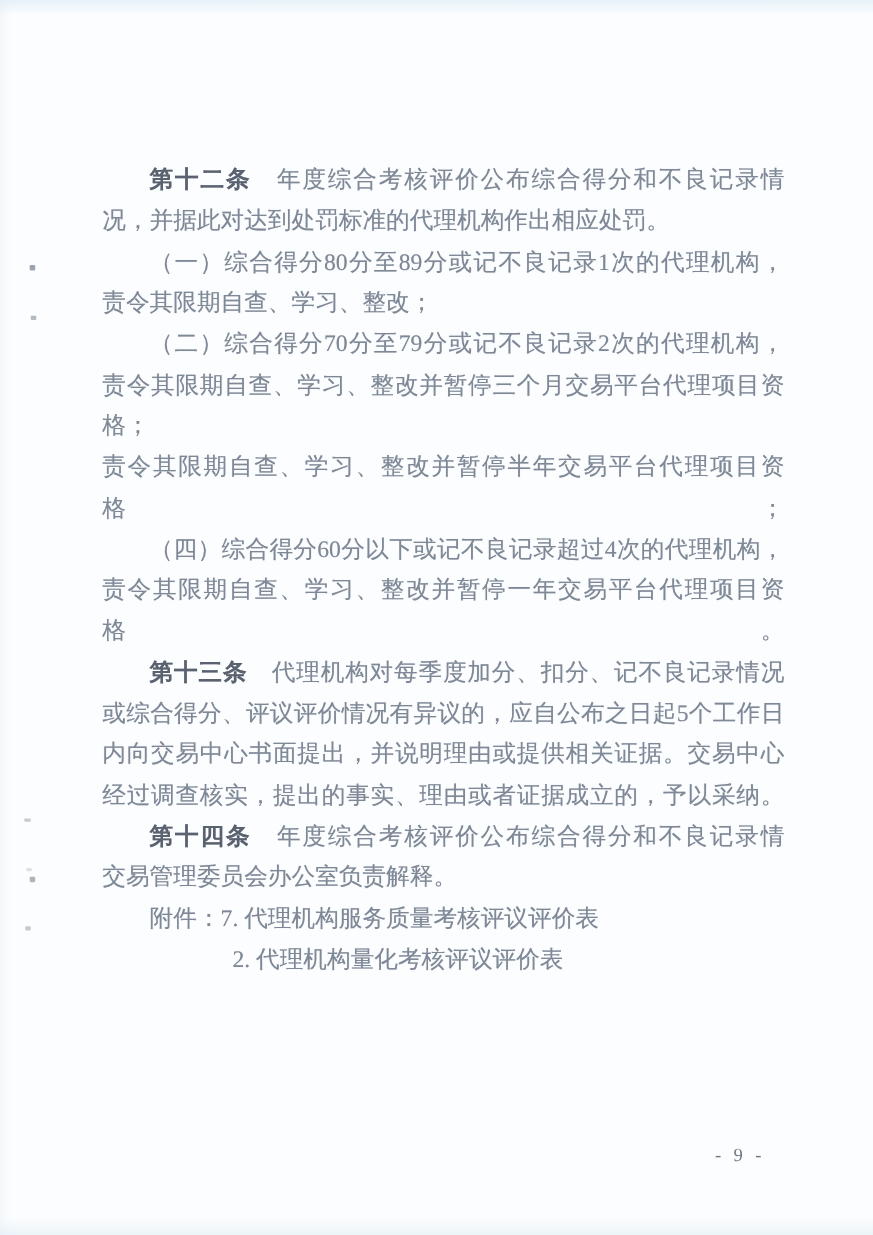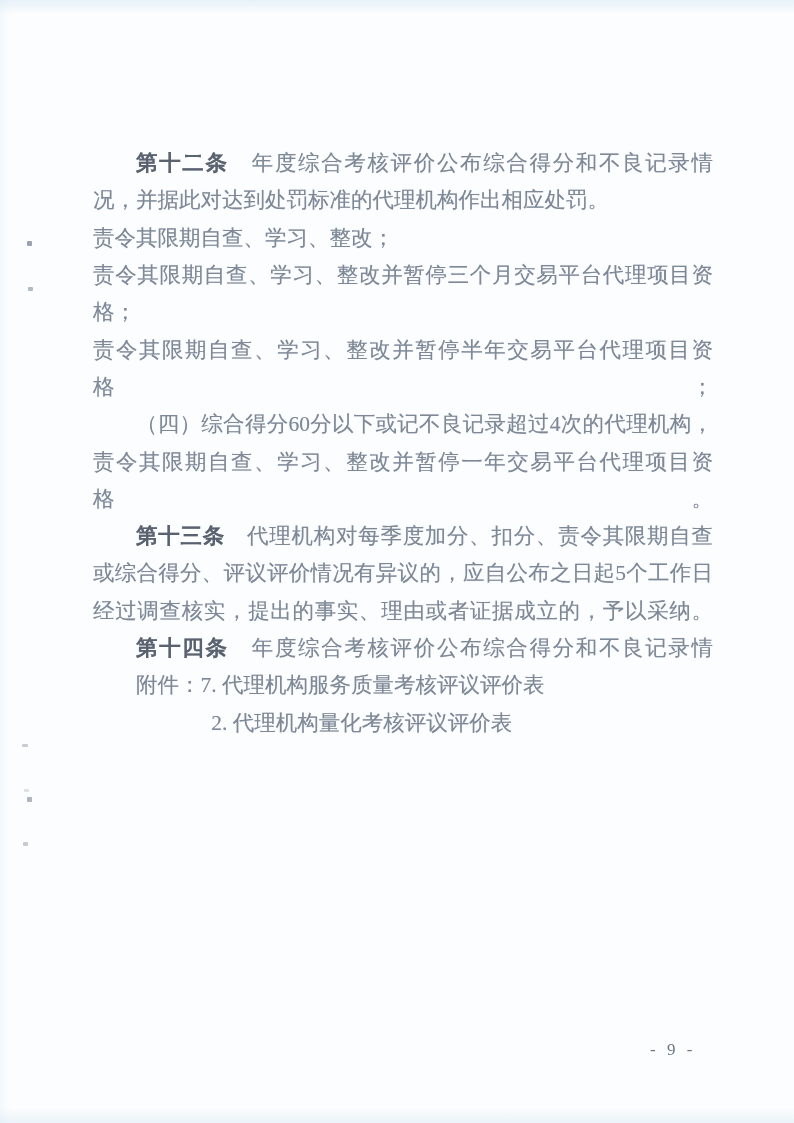--- a/index.html
+++ b/index.html
@@ -62,30 +62,34 @@
   }
 </style>
 </head>
 <body>
 
 <div class="page">
 
   <div class="doc-body" id="doc-body">
       <div class="line fill" style="text-indent: 43px;"><span class="art">第十二条</span><span>　年度综合考核评价公布综合得分和不良记录情</span></div>
       <div class="line"><span>况，并据此对达到处罚标准的代理机构作出相应处罚。</span></div>
+      <div class="line fill" style="text-indent: 43px;"><span>（一）综合得分80分至89分或记不良记录1次的代理机构，</span></div>
       <div class="line"><span>责令其限期自查、学习、整改；</span></div>
+      <div class="line fill" style="text-indent: 43px;"><span>（二）综合得分70分至79分或记不良记录2次的代理机构，</span></div>
       <div class="line fill"><span>责令其限期自查、学习、整改并暂停三个月交易平台代理项目资</span></div>
       <div class="line"><span>格；</span></div>
       <div class="line fill"><span>责令其限期自查、学习、整改并暂停半年交易平台代理项目资格；</span></div>
       <div class="line fill" style="text-indent: 43px;"><span>（四）综合得分60分以下或记不良记录超过4次的代理机构，</span></div>
       <div class="line fill"><span>责令其限期自查、学习、整改并暂停一年交易平台代理项目资格。</span></div>
-      <div class="line fill" style="text-indent: 43px;"><span class="art">第十三条</span><span>　代理机构对每季度加分、扣分、责令其限期自查</span></div>
+      <div class="line fill" style="text-indent: 43px;"><span class="art">第十三条</span><span>　代理机构对每季度加分、扣分、记不良记录情况</span></div>
       <div class="line fill"><span>或综合得分、评议评价情况有异议的，应自公布之日起5个工作日</span></div>
+      <div class="line fill"><span>内向交易中心书面提出，并说明理由或提供相关证据。交易中心</span></div>
       <div class="line fill"><span>经过调查核实，提出的事实、理由或者证据成立的，予以采纳。</span></div>
       <div class="line fill" style="text-indent: 43px;"><span class="art">第十四条</span><span>　年度综合考核评价公布综合得分和不良记录情</span></div>
+      <div class="line"><span>交易管理委员会办公室负责解释。</span></div>
       <div class="line" style="text-indent: 43px;"><span>附件：7. 代理机构服务质量考核评议评价表</span></div>
       <div class="line" style="text-indent: 118.25px;"><span>2. 代理机构量化考核评议评价表</span></div>
     </div>
 
   <div class="pagenum">- 9 -</div>
 
   <div class="speck" style="left:27px; top:241px; width:5px; height:5px; background:#8a93a0; opacity:.85;"></div>
   <div class="speck" style="left:28px; top:287px; width:5px; height:4px; background:#9aa3ae; opacity:.75;"></div>
   <div class="speck" style="left:22px; top:744px; width:6px; height:3px; background:#aab2bc; opacity:.65;"></div>
   <div class="speck" style="left:24px; top:789px; width:5px; height:3px; background:#c3cad2; opacity:.55;"></div>

